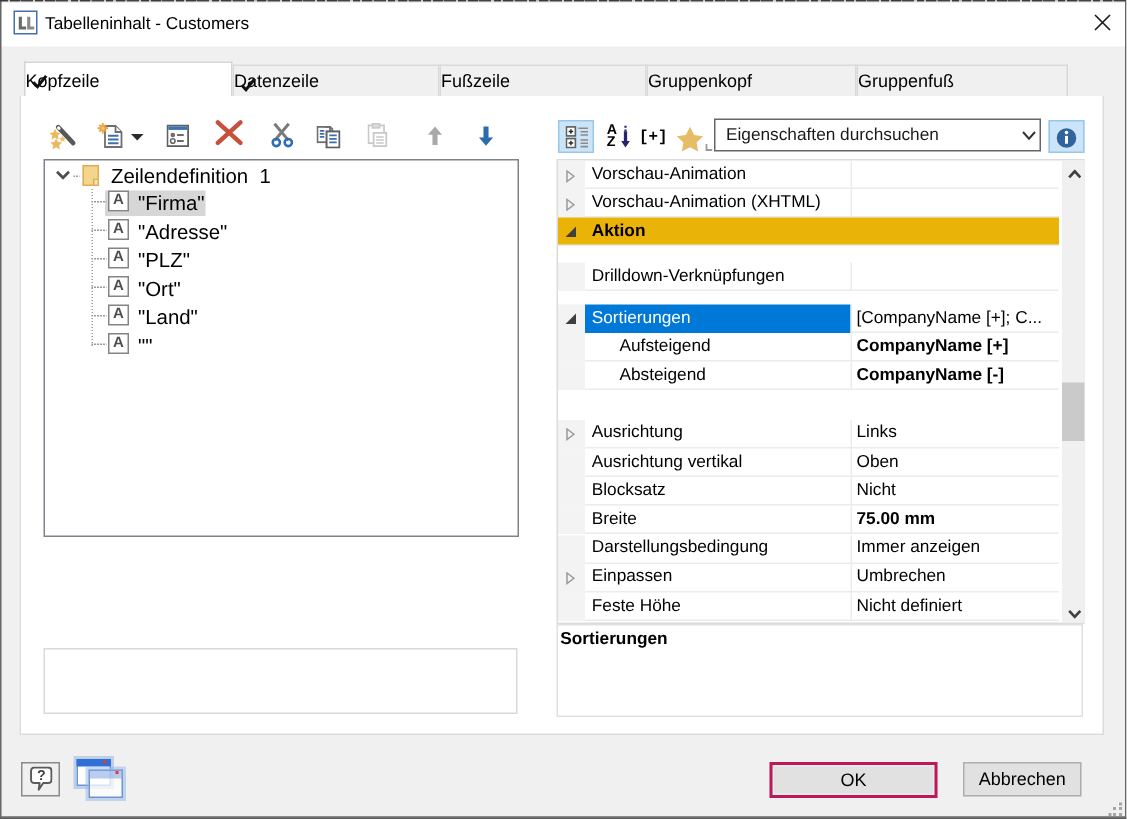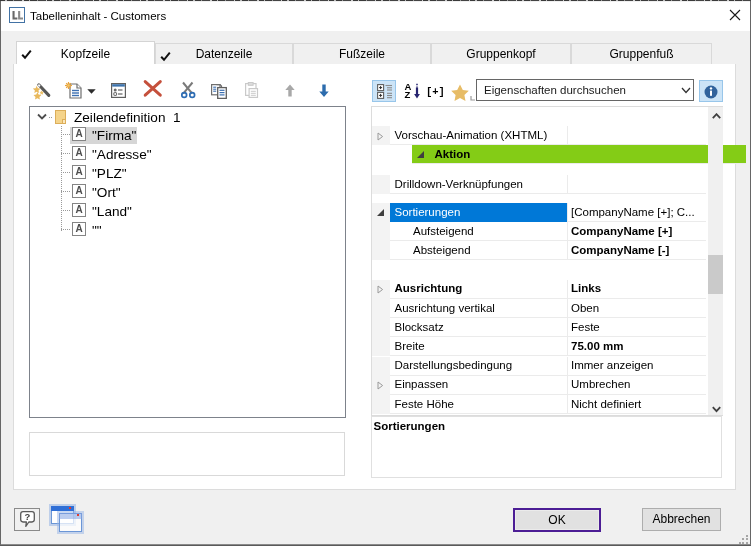--- a/index.html
+++ b/index.html
@@ -12,51 +12,51 @@
            border-left:1px solid #666; border-right:1px solid #666; border-bottom:2px solid #8a8a8a; }
   #topline { position:absolute; left:0; top:0; width:751px; height:1.2px; z-index:30;
      background:repeating-linear-gradient(90deg,#3a3a3a 0 5px,#bbb 5px 6.5px,#3a3a3a 6.5px 13px,#9a9a9a 13px 14px,#444 14px 22px,#ccc 22px 23.5px); }
   #titlebar { position:absolute; left:1px; top:2px; width:749px; height:29px; background:#fff; }
   #llicon { position:absolute; left:9px; top:7px; width:16px; height:16px; border:1px solid #4272a4;
             background:#fff; color:#6d6d6d; font-weight:bold; font-size:10px; text-align:center; line-height:14px;
             letter-spacing:-1px;}
   #title { position:absolute; left:30px; top:9.5px; font-size:11.5px; }
   
   .tab { position:absolute; top:43px; height:21px; background:#f0f0f0; border:1px solid #d9d9d9; border-bottom:none;
-         text-align:center; font-size:12px; padding-top:3px; }
+         text-align:left; font-size:12px; padding-top:3px; }
   .tab.active { top:41px; height:23px; background:#fff; border:1px solid #d4d4d4; border-bottom:none; z-index:5; padding-top:5px;}
   .tab .chk { position:absolute; left:4px; top:7px; }
   
   #page { position:absolute; left:13px; top:64px; width:723px; height:426px; background:#fff;
           border:1px solid #dcdcdc; border-top:none; }
   #pagegap { position:absolute; left:17px; top:64px; width:137px; height:1px; background:#fff; z-index:6;}
   
-  #treebox { position:absolute; left:29px; top:106px; width:317px; height:312px; border:1px solid #7d828b; background:#fff; font-size:13.6px; }
+  #treebox { position:absolute; left:29px; top:106px; width:317px; height:252px; border:1px solid #7d828b; background:#fff; font-size:13.6px; }
   #box2 { position:absolute; left:29px; top:432px; width:316px; height:44px; border:1px solid #d9d9d9; background:#fff; }
   
   #searchbox { position:absolute; left:476px; top:79px; width:218px; height:22px; border:1px solid #666; background:#fff; }
   #searchbox span { position:absolute; left:7px; top:4px; color:#1a1a1a; }
   #infobtn { position:absolute; left:699px; top:80px; width:24px; height:22px; background:#cce4f7; border:1px solid #98c6ea; }
   #catbtn  { position:absolute; left:372px; top:80px; width:24px; height:22px; background:#cce4f7; border:1px solid #98c6ea; }
   
   #grid { position:absolute; left:371px; top:106px; width:352px; height:310px; border:1px solid #dcdcdc; background:#fff; }
   .grow { position:absolute; left:0; width:334px; height:19px; border-bottom:1px solid #ebebeb; }
   .gutter { position:absolute; left:0; top:0; width:18px; height:19px; background:#f3f3f3; }
   .gname { position:absolute; left:22.5px; top:2.5px; white-space:nowrap; }
   .gval  { position:absolute; left:199px; top:2.5px; white-space:nowrap; }
   .gsep  { position:absolute; left:195px; top:0; width:1px; height:19px; background:#ebebeb; }
-  .cat   { background:#84cc16; font-weight:bold;margin-left:40px; }
+  .cat   { background:#eab308; font-weight:bold; }
   
   #sbar { position:absolute; left:336px; top:0; width:15px; height:308px; background:#f0f0f0; }
   #sthumb { position:absolute; left:0; top:148px; width:15px; height:39px; background:#cacaca; }
   
   #desc { position:absolute; left:371px; top:416px; width:351px; height:62px; border:1px solid #e0e0e0; background:#fff; }
   
   .btn { position:absolute; background:#e1e1e1; text-align:center; font-size:12px; }
-  #okbtn { left:513px; top:508px; width:88px; height:24px; border:2px solid #4c1d95; line-height:20px; box-shadow:inset 0 0 0 1px #ebebeb; }
+  #okbtn { left:513px; top:508px; width:112px; height:24px; border:2px solid #be185d; line-height:20px; box-shadow:inset 0 0 0 1px #ebebeb; }
   #cancelbtn { left:642px; top:508px; width:79px; height:23px; border:1px solid #adadad; line-height:21px; }
   #helpbtn { left:14px; top:508px; width:26px; height:23px; border:1px solid #8a8a8a; background:#f0f0f0; }
   .aicon { position:absolute; width:14px; height:14px; border:1px solid #848484; background:#fff;
            color:#4d4d4d; font-size:10px; font-weight:bold; text-align:center; line-height:12px; }
 </style>
 </head>
 <body>
 <div id="titlebar"></div>
 <div id="topline"></div>
 <div id="llicon"></div>
@@ -257,20 +257,28 @@
 <div id="catbtn"></div>
 <div id="searchbox">
     <span>Eigenschaften durchsuchen</span>
   <svg class="abs" style="left:204px;top:7px" width="10" height="7" viewBox="0 0 10 7">
     <path d="M1 1 L5 5.5 L9 1" stroke="#333" stroke-width="1.3" fill="none"></path>
   </svg>
 </div>
 <div id="infobtn"></div>
 
 <div id="grid">
+  <div class="grow" style="top:0.0px;">
+      <div class="gutter"></div>
+      <svg class="abs" style="left:5px;top:5.5px" width="7" height="9" viewBox="0 0 7 9">
+        <path d="M1 1 L5.6 4.5 L1 8 Z" stroke="#9a9a9a" stroke-width="1" fill="none"></path>
+      </svg>
+      <div class="gname">Vorschau-Animation</div>
+      <div class="gsep"></div>
+    </div>
   <div class="grow" style="top:19.2px;">
       <div class="gutter"></div>
       <svg class="abs" style="left:5px;top:5.5px" width="7" height="9" viewBox="0 0 7 9">
         <path d="M1 1 L5.6 4.5 L1 8 Z" stroke="#9a9a9a" stroke-width="1" fill="none"></path>
       </svg>
       <div class="gname">Vorschau-Animation (XHTML)</div>
       <div class="gsep"></div>
     </div>
   <div class="grow cat" style="top:38.4px;">
       <svg class="abs" style="left:4px;top:5px" width="9" height="9" viewBox="0 0 9 9">
@@ -298,40 +306,40 @@
       <div class="gname" style="left:41px;">Aufsteigend</div>
       <div class="gsep"></div>
       <div class="gval" style=" font-weight:bold;">CompanyName [+]</div>
     </div>
   <div class="grow" style="top:134.4px;">
       <div class="gutter"></div>
       <div class="gname" style="left:41px;">Absteigend</div>
       <div class="gsep"></div>
       <div class="gval" style=" font-weight:bold;">CompanyName [-]</div>
     </div>
-  <div class="grow" style="top:172.8px;font-weight:bold;">
+  <div class="grow" style="top:172.8px;">
       <div class="gutter"></div>
       <svg class="abs" style="left:5px;top:5.5px" width="7" height="9" viewBox="0 0 7 9">
         <path d="M1 1 L5.6 4.5 L1 8 Z" stroke="#9a9a9a" stroke-width="1" fill="none"></path>
       </svg>
       <div class="gname">Ausrichtung</div>
       <div class="gsep"></div>
       <div class="gval" style="">Links</div>
     </div>
   <div class="grow" style="top:192.0px;">
       <div class="gutter"></div>
       <div class="gname">Ausrichtung vertikal</div>
       <div class="gsep"></div>
       <div class="gval" style="">Oben</div>
     </div>
   <div class="grow" style="top:211.2px;text-align:center;">
       <div class="gutter"></div>
       <div class="gname">Blocksatz</div>
       <div class="gsep"></div>
-      <div class="gval" style="">Feste</div>
+      <div class="gval" style="">Nicht</div>
     </div>
   <div class="grow" style="top:230.4px;">
       <div class="gutter"></div>
       <div class="gname">Breite</div>
       <div class="gsep"></div>
       <div class="gval" style=" font-weight:bold;">75.00 mm</div>
     </div>
   <div class="grow" style="top:249.6px;">
       <div class="gutter"></div>
       <div class="gname">Darstellungsbedingung</div>

